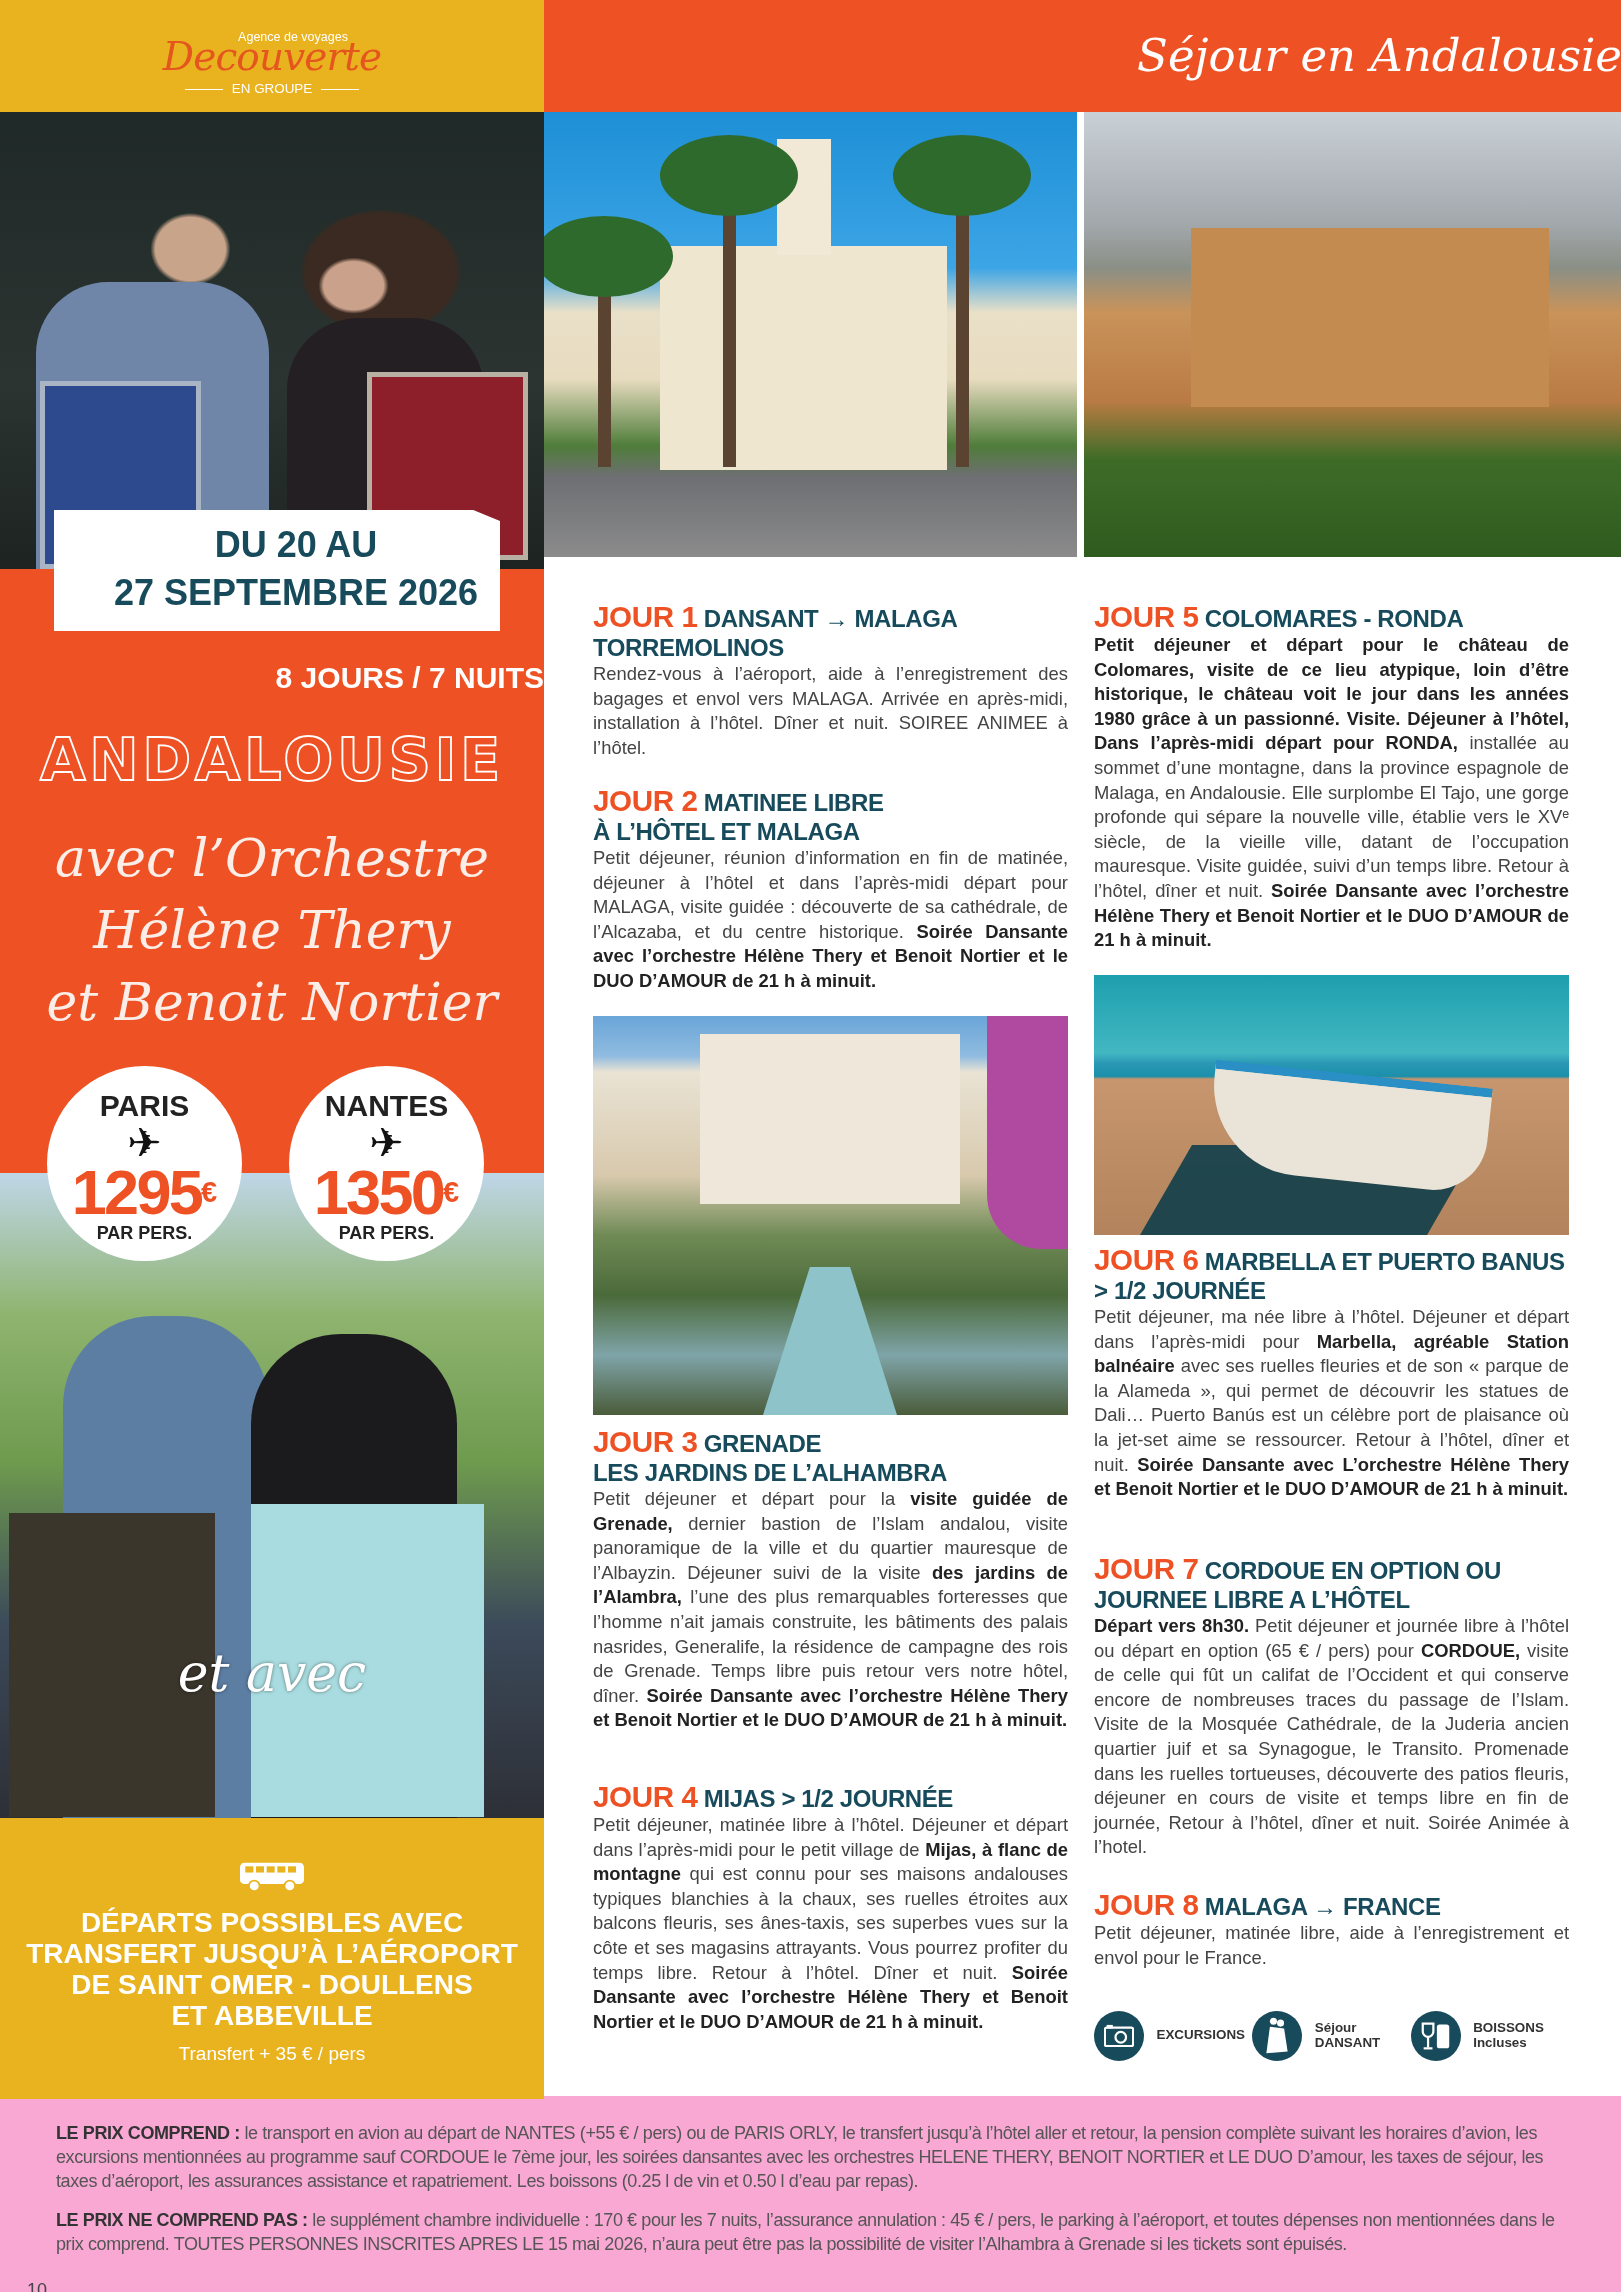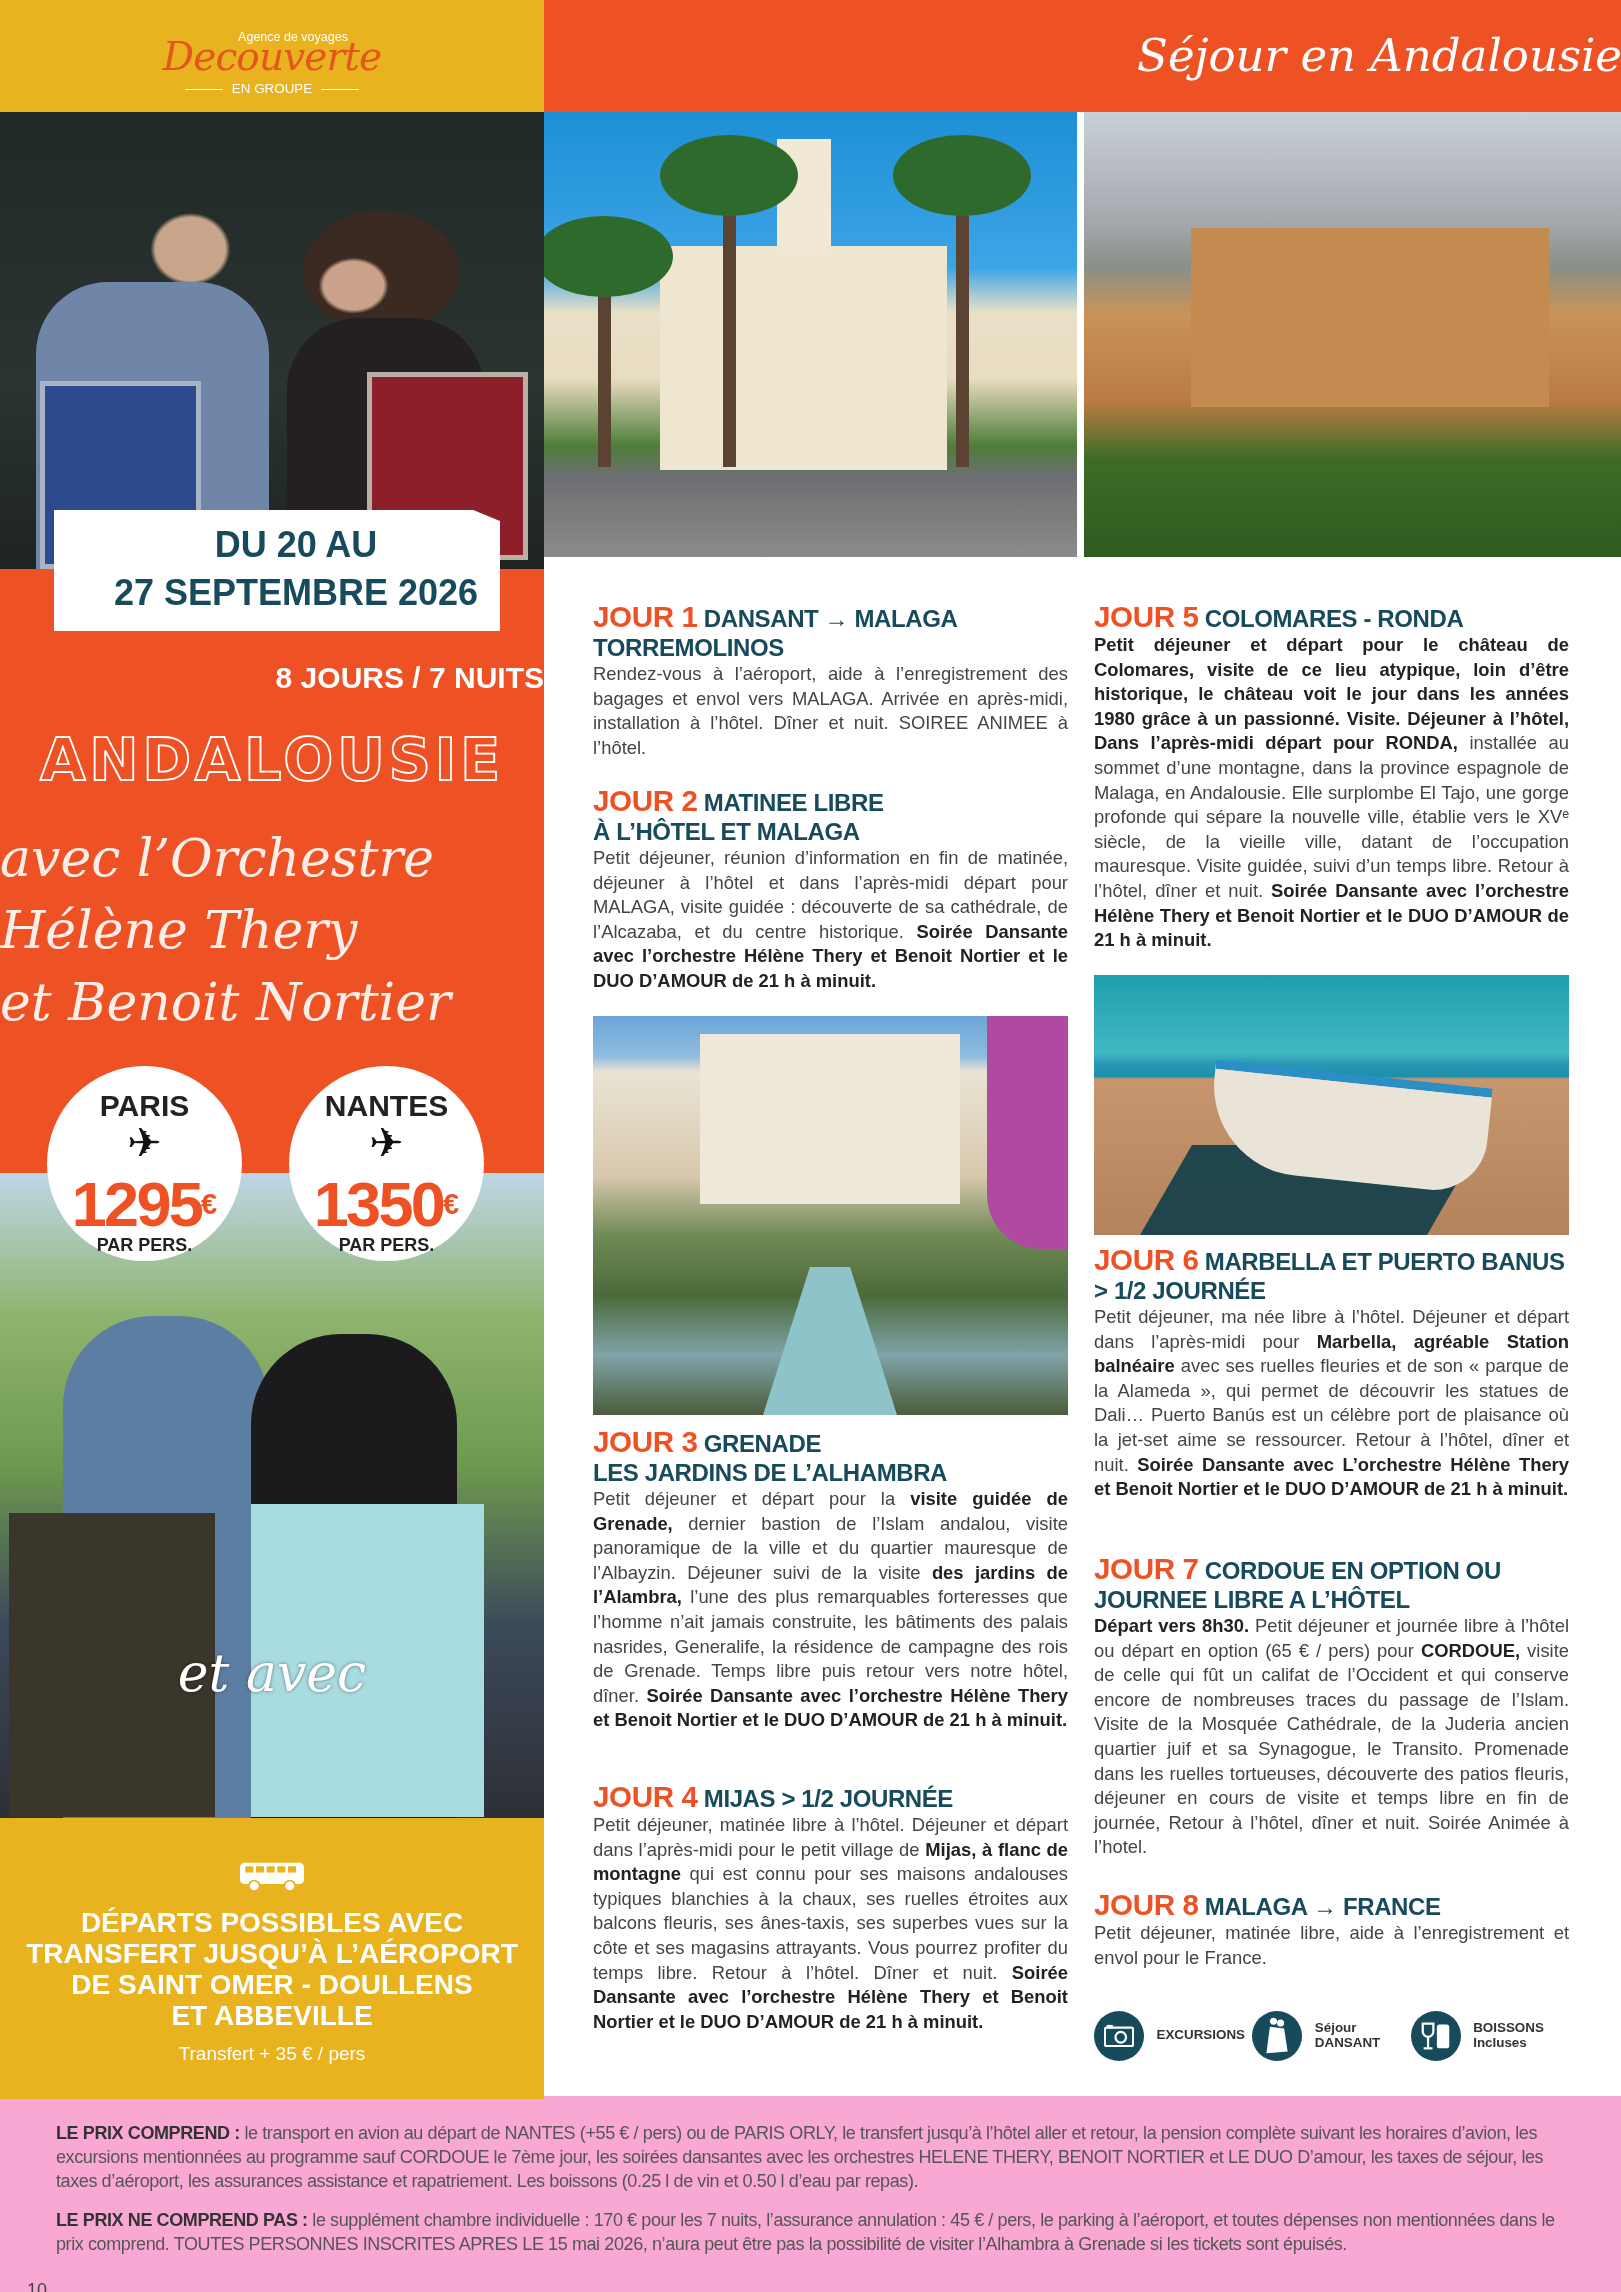--- a/index.html
+++ b/index.html
@@ -23,34 +23,34 @@
   .orch-woman { position: absolute; left: 287px; top: 206px; width: 197px; height: 251px; background: #241f22; border-radius: 72px 72px 0 0; }
   .acc-blue { position: absolute; left: 40px; top: 269px; width: 161px; height: 188px; background: #2e4a8f; border: 5.4px solid #a9b5c5; }
   .acc-red { position: absolute; left: 367px; top: 260px; width: 161px; height: 188px; background: #8c1f2a; border: 5.4px solid #b9b0a4; }
 
   .orange-band { position: absolute; left: 0; top: 569px; width: 544px; height: 605px; background: #ee5123; }
   .date-box { position: absolute; left: 54px; top: 510px; width: 446px; height: 121px; background: #fff; text-align: center; color: #174b5c; font-weight: bold; font-size: 36px; line-height: 48px; padding-top: 10.7px;
     clip-path: polygon(0 0, 94% 0, 100% 9%, 100% 100%, 0 100%); padding-left: 38px; }
   .duration { position: absolute; left: 0; right: 0; top: 661px; text-align: right; color: #fff; font-size: 30px; font-weight: bold; }
   .big-title { position: absolute; left: 0; right: 0; top: 725px; text-align: center; color: #fff; font-size: 59px; font-weight: bold; letter-spacing: 3.6px;
     -webkit-text-stroke: 1.8px #fff; color: transparent; font-family: "DejaVu Sans", sans-serif; }
-  .script-line { position: absolute; left: 0; right: 0; text-align: left; color: #fbeee8; font-family: "DejaVu Serif", serif; font-style: italic; font-size: 52px; }
+  .script-line { position: absolute; left: 0; right: 0; text-align: center; color: #fbeee8; font-family: "DejaVu Serif", serif; font-style: italic; font-size: 52px; }
 
   .photo-duo { left: 0; top: 1173px; width: 544px; height: 645px;
     background: linear-gradient(180deg, #bfd6e8 0%, #8fb46f 22%, #6e9a4e 45%, #3c4a5a 70%, #2d2f36 100%); }
   .duo-man { position: absolute; left: 63px; top: 143px; width: 206px; height: 502px; background: #5d7ea3; border-radius: 90px 90px 0 0; }
   .duo-woman { position: absolute; left: 251px; top: 161px; width: 206px; height: 484px; background: #1b1b1e; border-radius: 90px 90px 0 0; }
   .duo-acc1 { position: absolute; left: 9px; top: 340px; width: 206px; height: 304px; background: #3a362c; }
   .duo-acc2 { position: absolute; left: 251px; top: 331px; width: 233px; height: 313px; background: #a9dce0; }
   .duo-script { position: absolute; left: 0; right: 0; text-align: center; color: #fff; font-family: "DejaVu Serif", serif; font-style: italic; font-size: 52px; text-shadow: 0 0 3.6px rgba(0,0,0,.5); }
 
   .price-circle { position: absolute; width: 195px; height: 195px; border-radius: 50%; background: #fff; text-align: center; top: 1066px; }
   .pc-city { font-size: 30px; font-weight: bold; color: #222; margin-top: 23px; }
   .pc-plane { font-size: 41px; color: #111; line-height: 41px; }
-  .pc-price { font-size: 63px; font-weight: bold; color: #ee5123; line-height: 57px; letter-spacing: -2.7px; margin-top: 12px; }
+  .pc-price { font-size: 63px; font-weight: bold; color: #ee5123; line-height: 57px; letter-spacing: -2.7px; }
   .pc-price sup { font-size: 29px; vertical-align: top; letter-spacing: 0; }
   .pc-par { font-size: 18px; font-weight: bold; color: #222; margin-top: 1.8px; }
 
   .yellow-box { position: absolute; left: 0; top: 1818px; width: 544px; height: 278px; background: #e9b21f; text-align: center; color: #fff; }
   .bus-icon { margin: 43px auto 0; width: 68px; height: 32px; }
   .yb-text { font-size: 28px; font-weight: bold; line-height: 31px; margin-top: 10.7px; }
   .yb-sub { font-size: 19px; margin-top: 12px; }
 
   .header-bar { position: absolute; left: 544px; top: 0; width: 1078px; height: 112px; background: #ee5123; text-align: center; }
   .header-title { color: #fff; font-family: "DejaVu Serif", serif; font-style: italic; font-size: 45px; line-height: 112px; text-align: right; }

